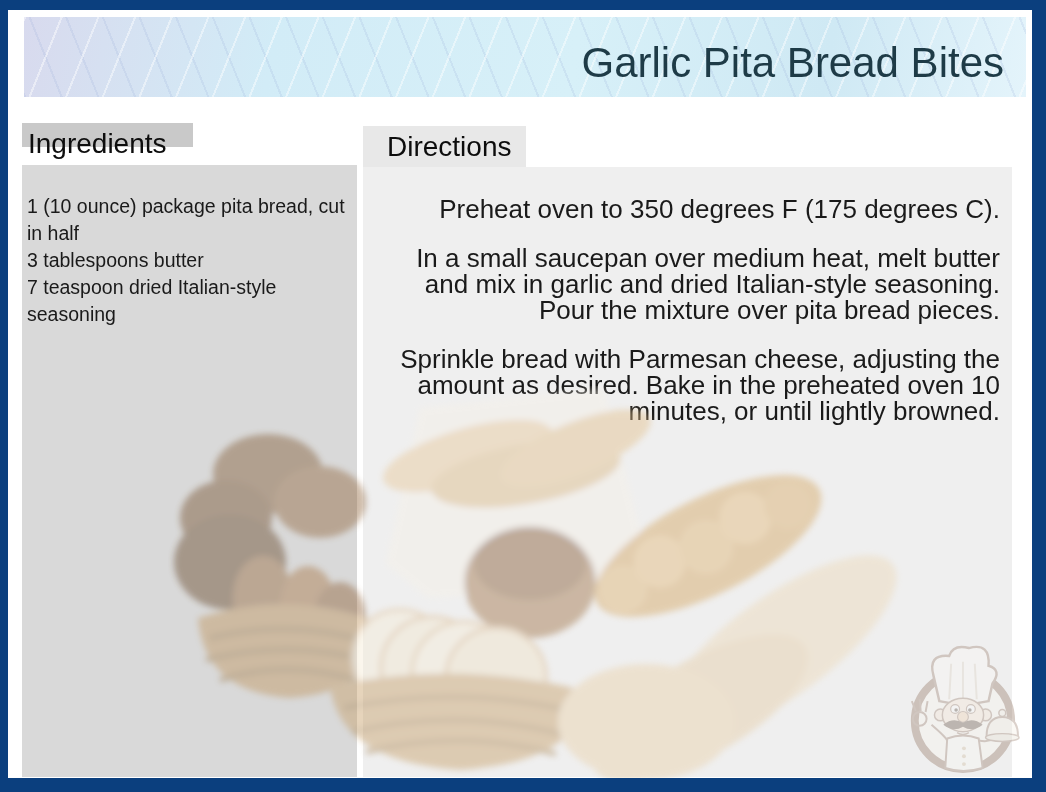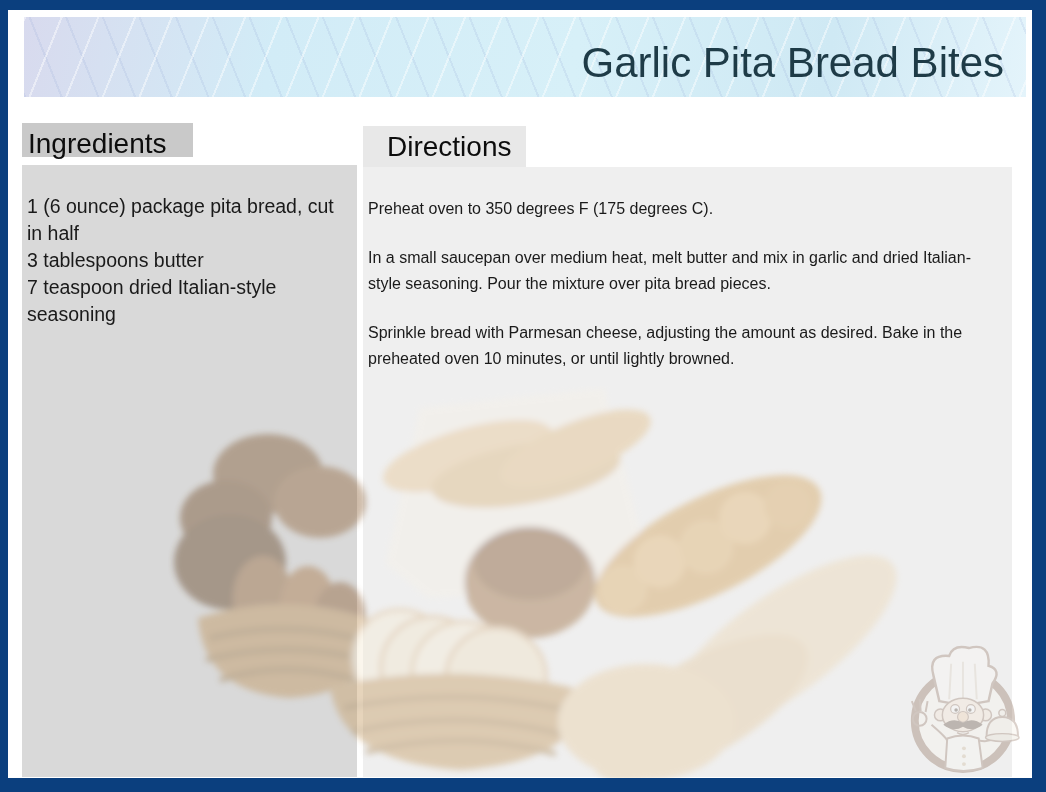--- a/index.html
+++ b/index.html
@@ -22,56 +22,56 @@
       linear-gradient(100deg, #d8daee 0%, #d2ecf7 25%, #d7f0f8 55%, #cfe9f4 80%, #e4f4fb 100%);
   }
   .banner .title{
     position:absolute;right:22px;top:0;height:89px;line-height:92px;
     font-size:42px;color:#1e3b47;white-space:nowrap;
   }
   .head-block{
     position:absolute;z-index:6;font-size:28px;color:#0d0d0d;
   }
   .head-ingredients{
-    left:22px;top:123px;width:171px;height:34px;background:#c9c9c9;
+    left:22px;top:123px;width:171px;height:24px;background:#c9c9c9;
     line-height:42px;padding-left:6px;box-sizing:border-box;
   }
   .head-directions{
     left:363px;top:126px;width:163px;height:41px;background:#e8e8e8;
     line-height:41px;padding-left:24px;box-sizing:border-box;
   }
   .col{position:absolute;z-index:3;box-sizing:border-box;}
   .col-ingredients{
     left:22px;top:165px;width:335px;height:612px;background:#d9d9d9;
     padding:28px 4px 0 5px;
   }
   .col-directions{
     left:363px;top:167px;width:649px;height:610px;background:#efefef;
     padding:29px 12px 0 5px;
   }
   .ing{font-size:19.5px;line-height:27px;max-width:328px;}
-  .step{font-size:16px;line-height:26px;max-width:632px;margin:0 0 23px 0;}
+  .step{font-size:26px;line-height:26px;max-width:632px;margin:0 0 23px 0;text-align:right;}
   .bread-art{position:absolute;left:168px;top:386px;z-index:4;opacity:0.42;pointer-events:none;}
   .chef-art{position:absolute;left:902px;top:642px;z-index:4;opacity:0.30;pointer-events:none;}
 </style>
 </head>
 <body>
 
 <div class="frame"></div>
 
 <div class="banner">
   <div class="title">Garlic Pita Bread Bites</div>
 </div>
 
 <div class="head-block head-ingredients">Ingredients</div>
 <div class="head-block head-directions">Directions</div>
 
 <div class="col col-ingredients">
   <div>
-      <div class="ing">1 (6 ounce) package pita bread, cut in half</div>
+      <div class="ing">1 (10 ounce) package pita bread, cut in half</div>
       <div class="ing">3 tablespoons butter</div>
       <div class="ing">7 teaspoon dried Italian-style seasoning</div>
     </div>
 </div>
 
 <div class="col col-directions">
   <div>
       <div class="step">Preheat oven to 350 degrees F (175 degrees C).</div>
       <div class="step">In a small saucepan over medium heat, melt butter and mix in garlic and dried Italian-style seasoning. Pour the mixture over pita bread pieces.</div>
       <div class="step">Sprinkle bread with Parmesan cheese, adjusting the amount as desired. Bake in the preheated oven 10 minutes, or until lightly browned.</div>

